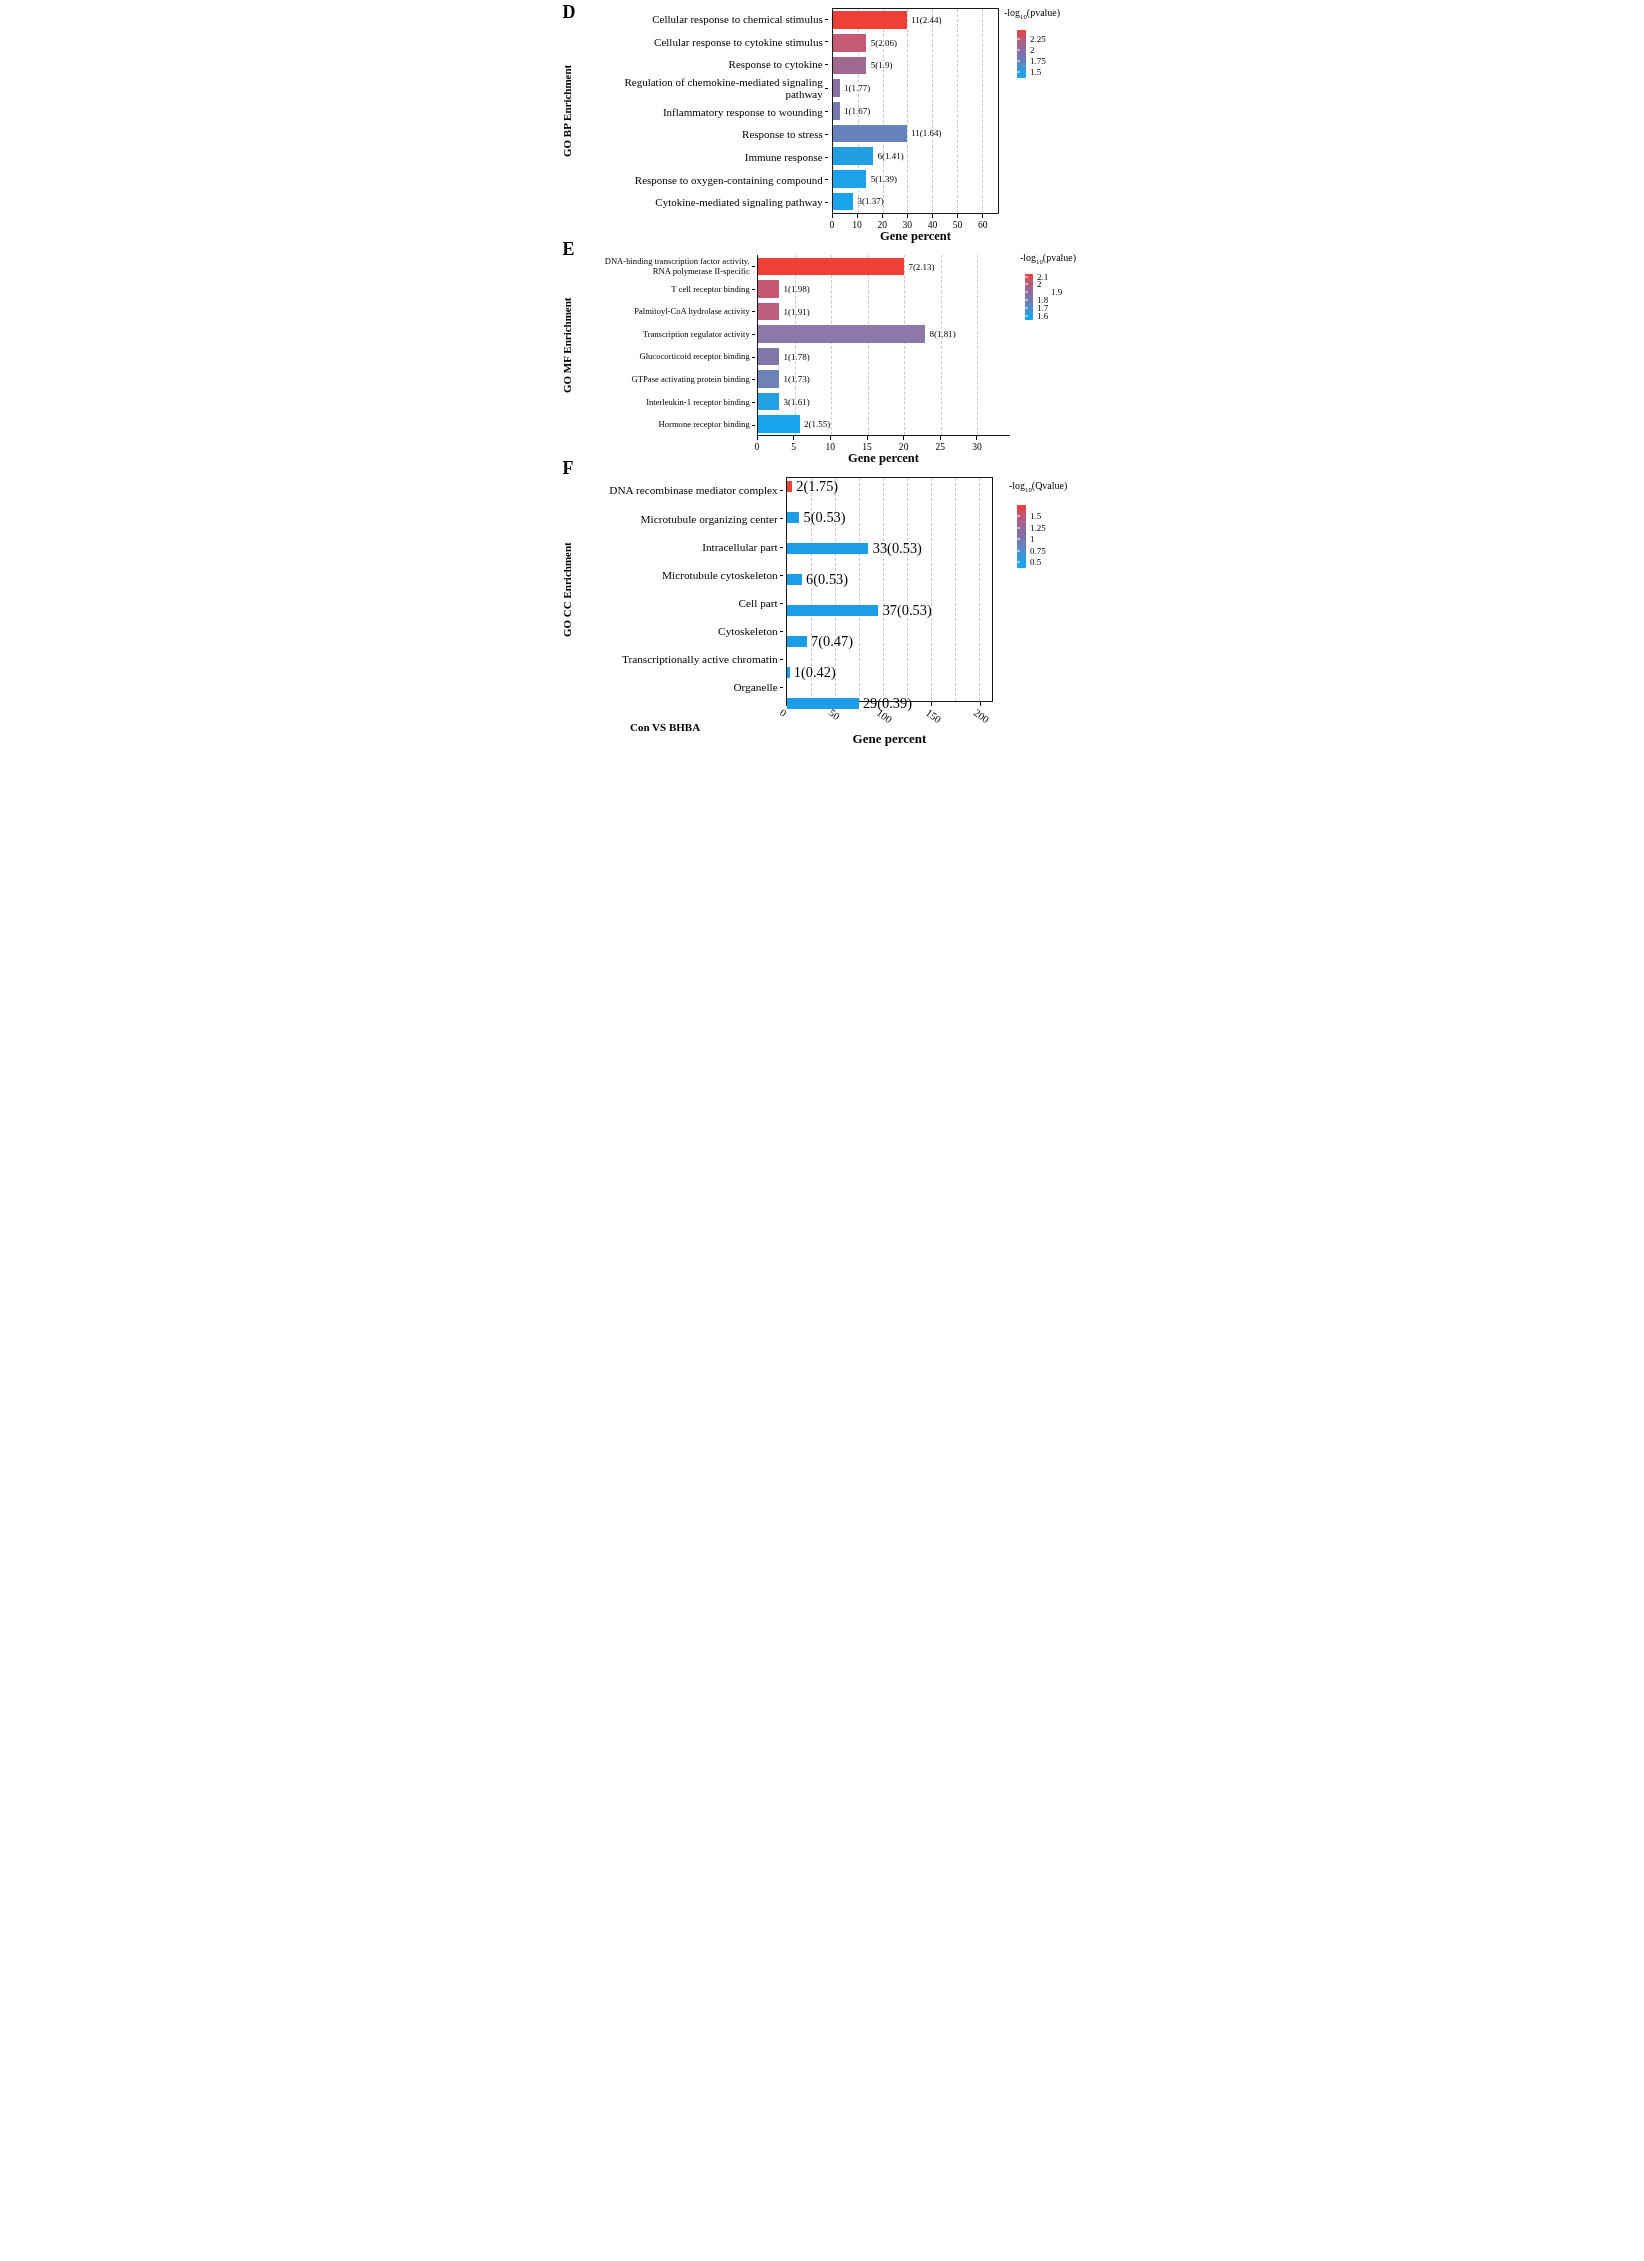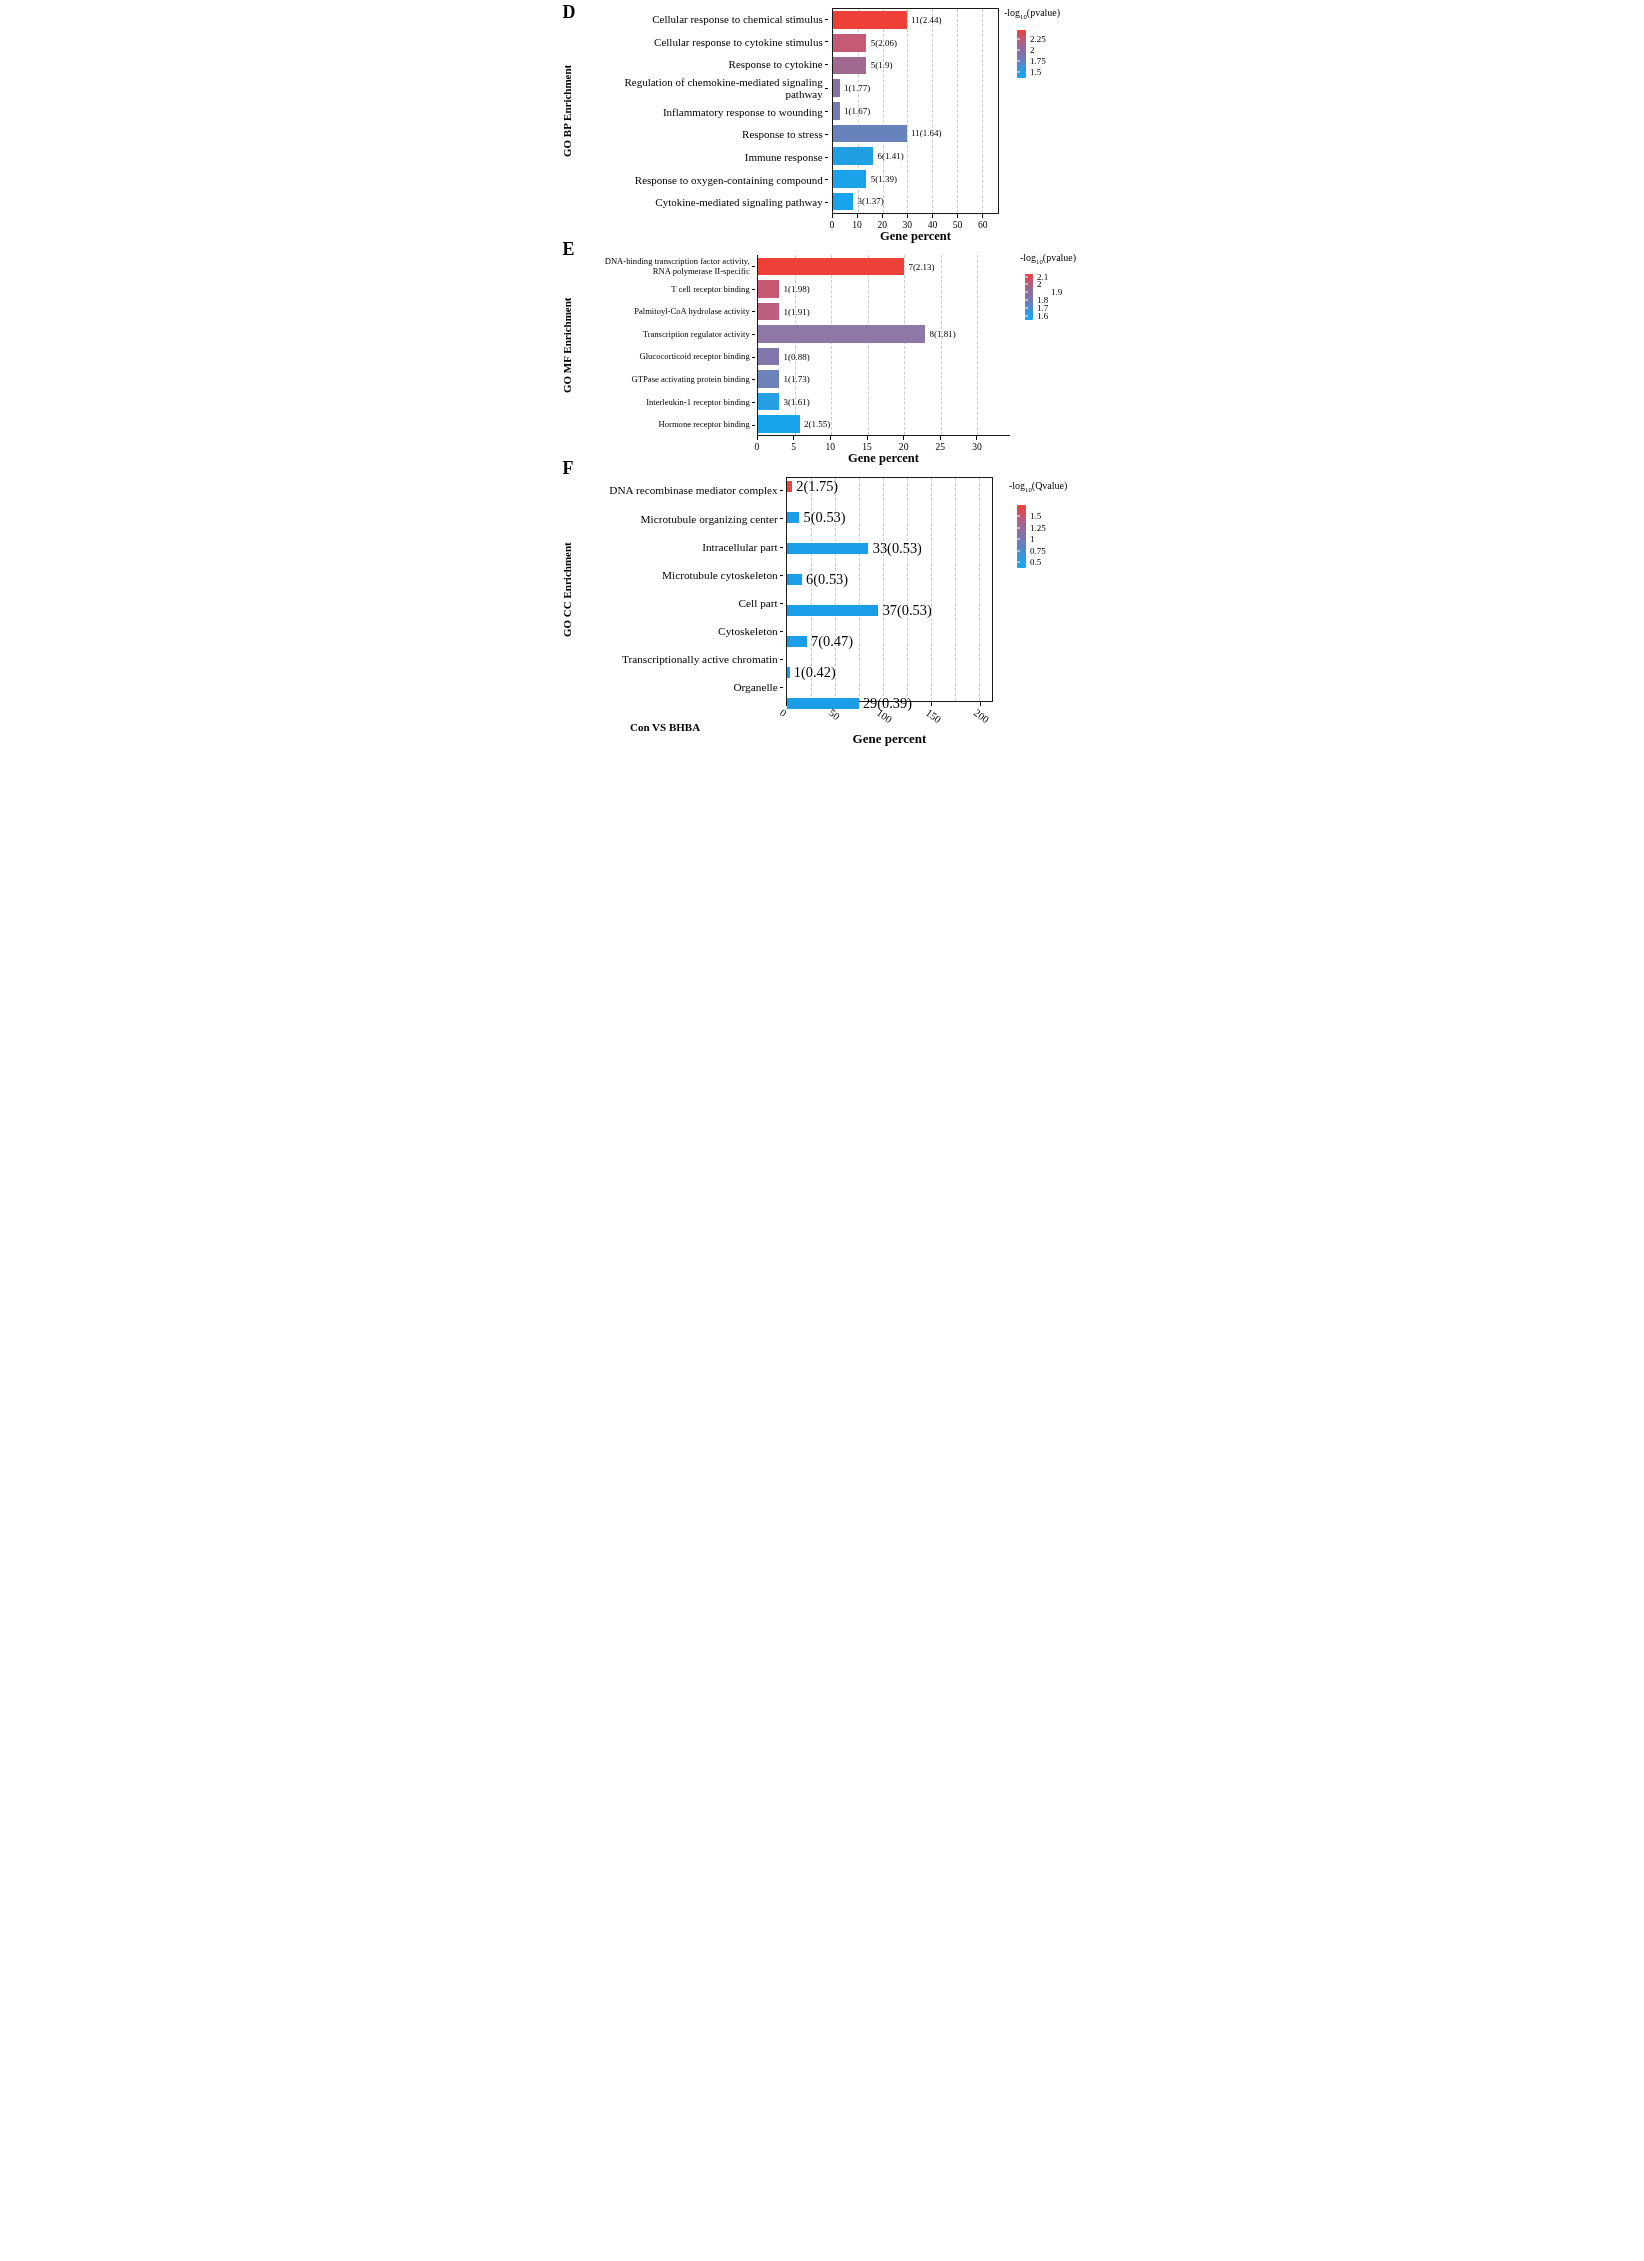--- a/index.html
+++ b/index.html
@@ -285,21 +285,21 @@
         <div class="bar-row">
           <div class="bar" style="width: 8.4058%; background: rgb(187, 94, 128);"></div>
           <span class="value-label">1(1.91)</span>
         </div>
         <div class="bar-row">
           <div class="bar" style="width: 66.3768%; background: rgb(142, 120, 167);"></div>
           <span class="value-label">8(1.81)</span>
         </div>
         <div class="bar-row">
           <div class="bar" style="width: 8.4058%; background: rgb(131, 118, 171);"></div>
-          <span class="value-label">1(0.88)</span>
+          <span class="value-label">1(1.78)</span>
         </div>
         <div class="bar-row">
           <div class="bar" style="width: 8.4058%; background: rgb(109, 130, 182);"></div>
           <span class="value-label">1(1.73)</span>
         </div>
         <div class="bar-row">
           <div class="bar" style="width: 8.4058%; background: rgb(37, 160, 226);"></div>
           <span class="value-label">3(1.61)</span>
         </div>
         <div class="bar-row">

